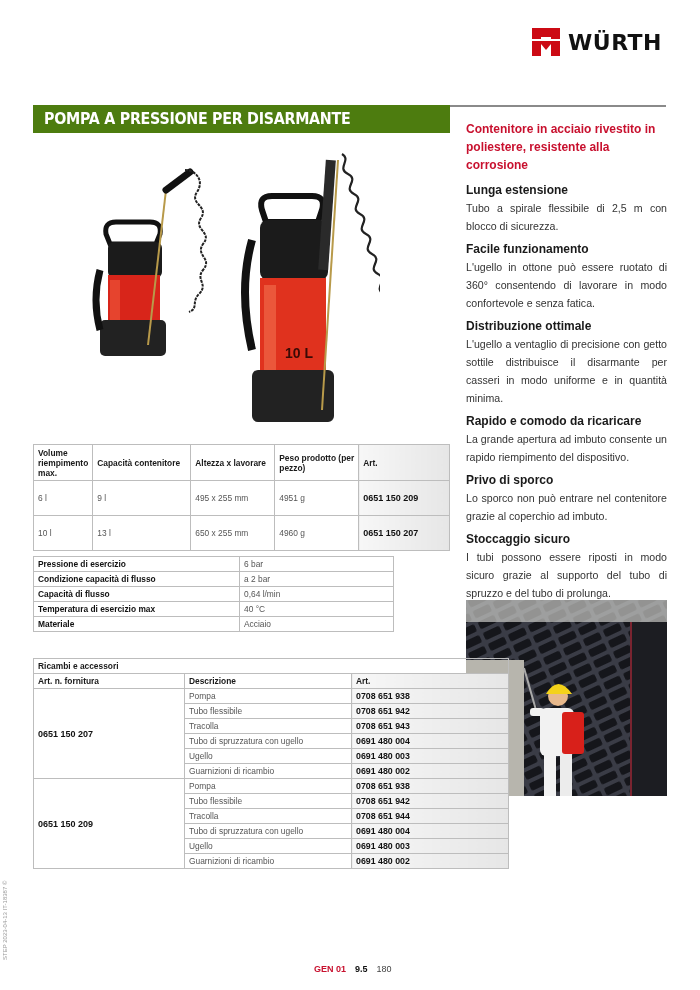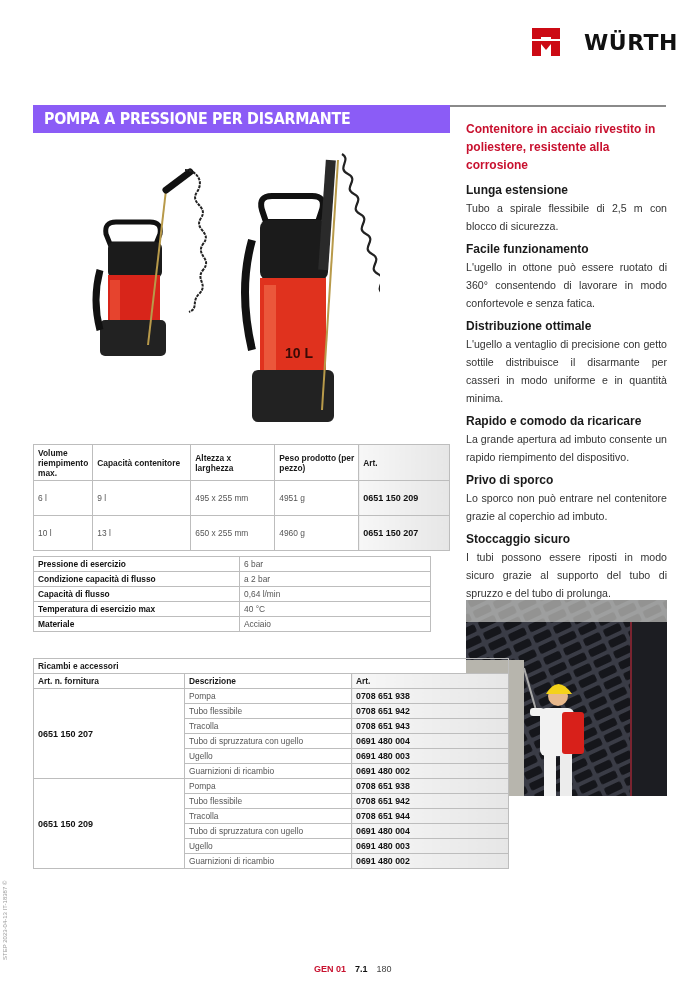--- a/index.html
+++ b/index.html
@@ -1,25 +1,25 @@
 <!DOCTYPE html>
 <html><head>
 <meta charset="utf-8">
 <style>
   * { box-sizing: border-box; margin: 0; padding: 0; }
   html, body { width: 700px; height: 990px; background: #ffffff; overflow: hidden; }
   body { position: relative; font-family: "Liberation Sans", "DejaVu Sans", sans-serif; color: #2b2b2b; }
 
   
-  .logo { position: absolute; left: 532px; top: 28px; display: flex; align-items: center; gap: 24px; }
+  .logo { position: absolute; left: 532px; top: 28px; display: flex; align-items: center; gap: 8px; }
   .logo-mark { width: 28px; height: 28px; position: relative; }
   .logo-text { font-family: "DejaVu Sans", sans-serif; font-weight: bold; font-size: 22px; letter-spacing: 0.5px; color: #111; }
 
   
-  .title-banner { position: absolute; left: 33px; top: 105px; width: 417px; height: 28px; background: #8b5cf6; display: flex; align-items: center; padding-left: 11px; }
+  .title-banner { position: absolute; left: 33px; top: 105px; width: 417px; height: 28px; background: #4d7c0f; display: flex; align-items: center; padding-left: 11px; }
   .title-text { color: #fff; font-family: "DejaVu Sans", sans-serif; font-weight: bold; font-size: 15.5px; letter-spacing: -0.3px; transform: scaleX(0.92); transform-origin: left center; white-space: nowrap; }
   .title-rule { position: absolute; left: 450px; top: 105px; width: 216px; height: 2px; background: #8a8a8a; }
 
   
   .product-image { position: absolute; left: 80px; top: 140px; width: 300px; height: 300px; }
 
   
   .right-col { position: absolute; left: 466px; top: 120px; width: 201px; }
   .highlight { color: #c8102e; font-weight: bold; font-size: 12px; line-height: 18px; margin-bottom: 8px; }
   .feature { margin-bottom: 6px; }
@@ -36,21 +36,21 @@
   .bold { font-weight: bold; color: #111; }
   .shade { background: linear-gradient(90deg, #f7f7f7 0%, #e6e6e6 100%); }
 
   
   .t1 { left: 33px; top: 444px; width: 417px; }
   .t1 th { height: 36px; padding: 2px 4px; line-height: 10px; }
   .t1 td { height: 30px; padding: 12px 4px; color: #555; }
   .t1 td.bold { color: #111; font-size: 9px; }
 
   
-  .t2 { left: 33px; top: 556px; width: 398px; }
+  .t2 { left: 33px; top: 556px; width: 361px; }
   .t2 td { height: 15px; padding: 1px 4px; }
   .t2 td.lbl { width: 206px; font-weight: bold; color: #111; }
   .t2 td.val { color: #555; }
 
   
   .t3 { left: 33px; top: 658px; width: 476px; }
   .t3 td, .t3 th { height: 15px; padding: 1px 4px; }
   .t3 td.desc { color: #555; width: 167px; }
   .t3 td.art { font-weight: bold; color: #111; font-size: 8.8px; }
   .t3 td.group { font-weight: bold; color: #111; font-size: 9px; width: 151px; }
@@ -160,21 +160,21 @@
   <circle cx="92" cy="96" r="10" fill="#e8b98c"></circle>
   <path d="M80 94 q12 -20 26 0 z" fill="#f4d21a"></path>
   <rect x="64" y="108" width="14" height="8" rx="3" fill="#f2f2f2"></rect>
 </svg>
 
 <table class="t1">
   <tbody>
       <tr>
     <th style="width:58px">Volume riempimento max.</th>
     <th style="width:98px">Capacità contenitore</th>
-    <th style="width:84px">Altezza x larghezza</th>
+    <th style="width:84px">Altezza x lavorare</th>
     <th style="width:84px">Peso prodotto (per pezzo)</th>
     <th class="shade">Art.</th>
   </tr>
   <tr>
     <td>6 l</td>
     <td>9 l</td>
     <td>495 x 255 mm</td>
     <td>4951 g</td>
     <td class="bold shade">0651 150 209</td>
   </tr>
@@ -273,17 +273,17 @@
   </tr>
   <tr>
     <td class="desc">Guarnizioni di ricambio</td>
     <td class="art shade">0691 480 002</td>
   </tr>
 </tbody>
   </table>
 
 <div class="footer">
   <span class="sec">GEN 01</span>
-  <span class="chap">7.1</span>
+  <span class="chap">9.5</span>
   <span class="page">180</span>
 </div>
 
 <div class="side-code">STEP 2023-04-13 IT-18387 ©</div>
 
 </body></html>

